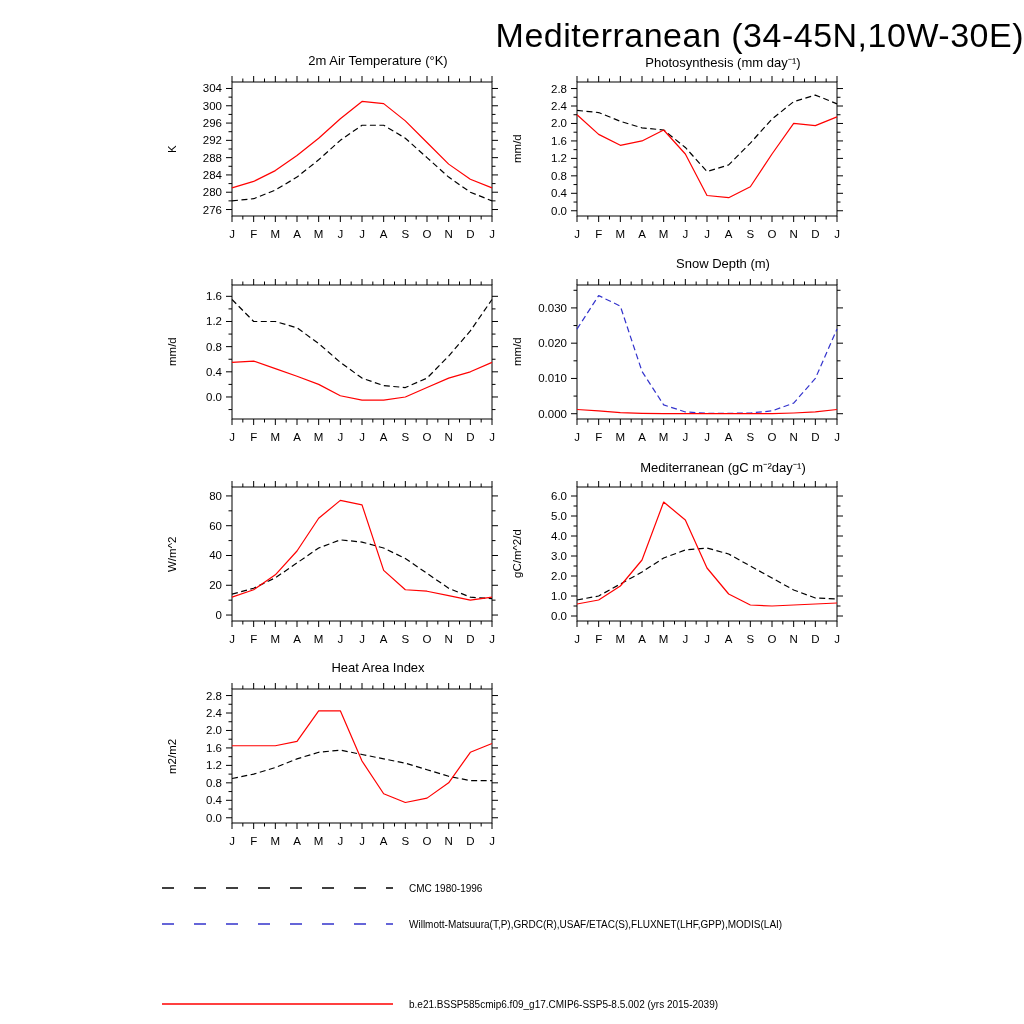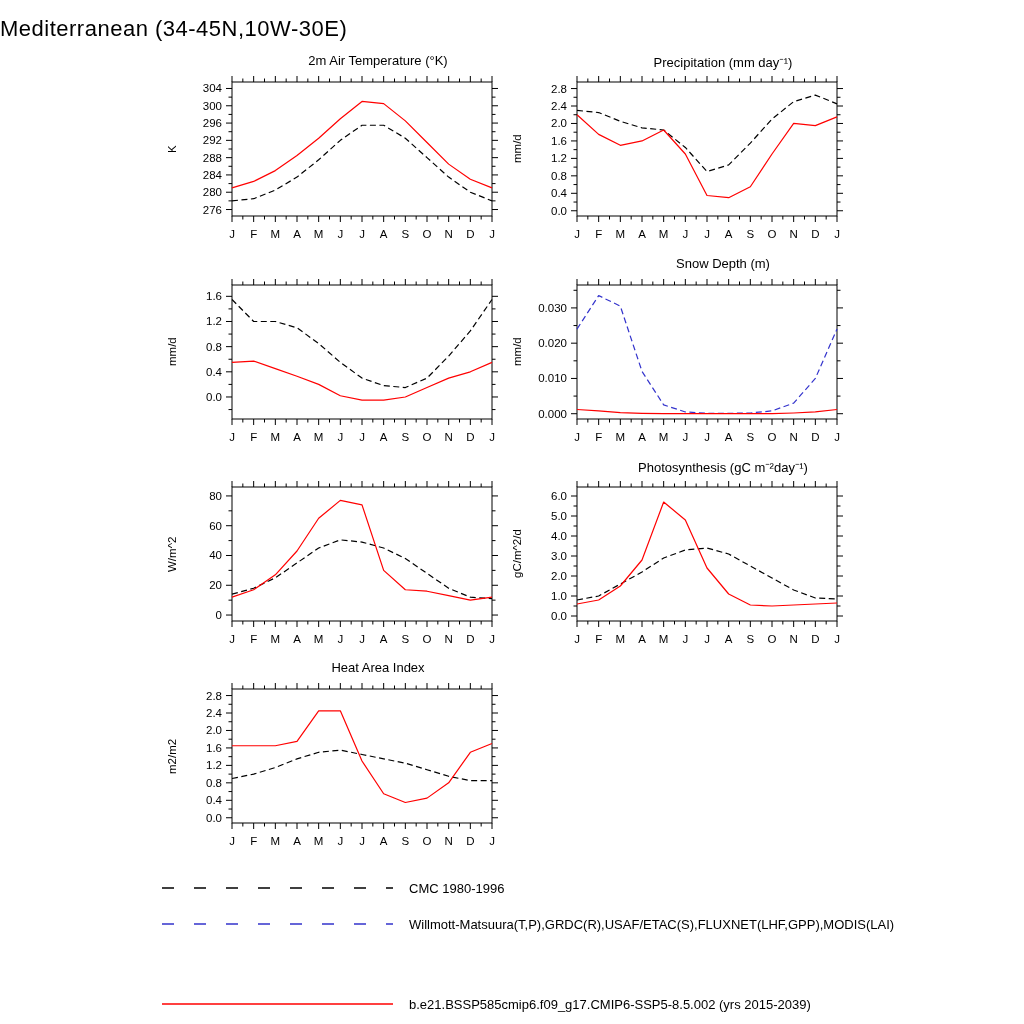--- a/index.html
+++ b/index.html
@@ -1,26 +1,26 @@
 <!DOCTYPE html>
 <html><head>
 <meta charset="utf-8">
 <style>
   * { margin:0; padding:0; box-sizing:border-box; }
   html,body { background:#ffffff; }
   body { font-family:"Liberation Sans", sans-serif; color:#000; }
   .figure { position:relative; width:1024px; height:1024px; background:#fff; overflow:hidden; }
-  .fig-title { position:absolute; left:0; top:16px; width:100%; text-align:left; font-size:22px; font-weight:400; letter-spacing:0.5px; }
+  .fig-title { position:absolute; left:0; top:16px; width:100%; text-align:right; font-size:34px; font-weight:400; letter-spacing:0.5px; }
   .chart { position:absolute; width:338px; height:196px; }
   .chart-title { position:absolute; left:82px; top:2px; width:260px; text-align:center; font-size:13px; }
   .ylabel { position:absolute; left:0; top:24px; width:16px; height:148px; writing-mode:vertical-rl; transform:rotate(180deg); text-align:center; font-size:11.5px; }
   svg.plot { position:absolute; left:16px; top:24px; }
   svg.plot text { font-family:"Liberation Sans", sans-serif; font-size:11.5px; fill:#000; }
   .legend-row { position:absolute; left:160px; display:flex; align-items:center; height:16px; }
-  .legend-label { margin-left:14px; font-size:13px; white-space:nowrap; }
+  .legend-label { margin-left:14px; font-size:10px; white-space:nowrap; }
 </style>
 </head>
 <body>
 
 <div class="figure">
 
   <div class="fig-title">Mediterranean (34-45N,10W-30E)</div>
 
   <div class="chart" style="left:166px; top:51px;">
     <div class="chart-title">2m Air Temperature (°K)</div>
@@ -127,21 +127,21 @@
         <line x1="310" y1="39.41935483870968" x2="313.5" y2="39.41935483870968" stroke="#000" stroke-width="1"></line>
         <line x1="50" y1="22.129032258064512" x2="46.5" y2="22.129032258064512" stroke="#000" stroke-width="1"></line>
         <line x1="310" y1="22.129032258064512" x2="313.5" y2="22.129032258064512" stroke="#000" stroke-width="1"></line>
         <rect x="50" y="7" width="260" height="134" fill="none" stroke="#000" stroke-width="1"></rect>
         <polyline points="50,125.87096774193549 71.66666666666667,123.70967741935485 93.33333333333334,115.06451612903226 115,102.09677419354838 136.66666666666669,84.80645161290323 158.33333333333334,65.35483870967741 180,50.22580645161291 201.66666666666669,50.22580645161291 223.33333333333334,63.19354838709677 245,82.64516129032259 266.6666666666667,102.09677419354838 288.33333333333337,117.2258064516129 310,125.87096774193549" fill="none" stroke="#000000" stroke-width="1.2" stroke-linejoin="round" stroke-dasharray="6 3.5"></polyline>
         <polyline points="50,112.90322580645162 71.66666666666667,106.41935483870968 93.33333333333334,95.61290322580646 115,80.48387096774194 136.66666666666669,63.19354838709677 158.33333333333334,43.74193548387096 180,26.451612903225808 201.66666666666669,28.61290322580645 223.33333333333334,45.9032258064516 245,67.51612903225806 266.6666666666667,89.12903225806451 288.33333333333337,104.25806451612902 310,112.90322580645162" fill="none" stroke="#ff0000" stroke-width="1.2" stroke-linejoin="round"></polyline>
       </svg>
   </div>
 
   <div class="chart" style="left:511px; top:51px;">
-    <div class="chart-title">Precipitation (mm day⁻¹)</div>
+    <div class="chart-title">Photosynthesis (mm day⁻¹)</div>
     <div class="ylabel">mm/d</div>
     <svg class="plot" width="322" height="172">
         <line x1="50" y1="141" x2="50" y2="147" stroke="#000" stroke-width="1"></line>
         <line x1="50" y1="7" x2="50" y2="1" stroke="#000" stroke-width="1"></line>
         <text x="50" y="163" text-anchor="middle">J</text>
         <line x1="60.833333333333336" y1="141" x2="60.833333333333336" y2="144.5" stroke="#000" stroke-width="1"></line>
         <line x1="60.833333333333336" y1="7" x2="60.833333333333336" y2="3.5" stroke="#000" stroke-width="1"></line>
         <line x1="71.66666666666667" y1="141" x2="71.66666666666667" y2="147" stroke="#000" stroke-width="1"></line>
         <line x1="71.66666666666667" y1="7" x2="71.66666666666667" y2="1" stroke="#000" stroke-width="1"></line>
         <text x="71.66666666666667" y="163" text-anchor="middle">F</text>
@@ -523,21 +523,21 @@
         <line x1="310" y1="60.60000000000001" x2="313.5" y2="60.60000000000001" stroke="#000" stroke-width="1"></line>
         <line x1="50" y1="30.822222222222223" x2="46.5" y2="30.822222222222223" stroke="#000" stroke-width="1"></line>
         <line x1="310" y1="30.822222222222223" x2="313.5" y2="30.822222222222223" stroke="#000" stroke-width="1"></line>
         <rect x="50" y="7" width="260" height="134" fill="none" stroke="#000" stroke-width="1"></rect>
         <polyline points="50,114.2 71.66666666666667,108.24444444444444 93.33333333333334,97.82222222222222 115,82.93333333333334 136.66666666666669,68.04444444444445 158.33333333333334,59.855555555555554 180,62.08888888888889 201.66666666666669,68.04444444444445 223.33333333333334,78.46666666666667 245,93.35555555555555 266.6666666666667,108.24444444444444 288.33333333333337,117.17777777777778 310,118.66666666666667" fill="none" stroke="#000000" stroke-width="1.2" stroke-linejoin="round" stroke-dasharray="6 3.5"></polyline>
         <polyline points="50,117.17777777777778 71.66666666666667,109.73333333333333 93.33333333333334,94.84444444444443 115,71.02222222222221 136.66666666666669,38.266666666666666 158.33333333333334,20.39999999999999 180,24.86666666666666 201.66666666666669,90.37777777777778 223.33333333333334,109.73333333333333 245,111.22222222222223 266.6666666666667,115.6888888888889 288.33333333333337,120.15555555555555 310,117.17777777777778" fill="none" stroke="#ff0000" stroke-width="1.2" stroke-linejoin="round"></polyline>
       </svg>
   </div>
 
   <div class="chart" style="left:511px; top:456px;">
-    <div class="chart-title">Photosynthesis (gC m⁻²day⁻¹)</div>
+    <div class="chart-title">Mediterranean (gC m⁻²day⁻¹)</div>
     <div class="ylabel">gC/m^2/d</div>
     <svg class="plot" width="322" height="172">
         <line x1="50" y1="141" x2="50" y2="147" stroke="#000" stroke-width="1"></line>
         <line x1="50" y1="7" x2="50" y2="1" stroke="#000" stroke-width="1"></line>
         <text x="50" y="163" text-anchor="middle">J</text>
         <line x1="60.833333333333336" y1="141" x2="60.833333333333336" y2="144.5" stroke="#000" stroke-width="1"></line>
         <line x1="60.833333333333336" y1="7" x2="60.833333333333336" y2="3.5" stroke="#000" stroke-width="1"></line>
         <line x1="71.66666666666667" y1="141" x2="71.66666666666667" y2="147" stroke="#000" stroke-width="1"></line>
         <line x1="71.66666666666667" y1="7" x2="71.66666666666667" y2="1" stroke="#000" stroke-width="1"></line>
         <text x="71.66666666666667" y="163" text-anchor="middle">F</text>

